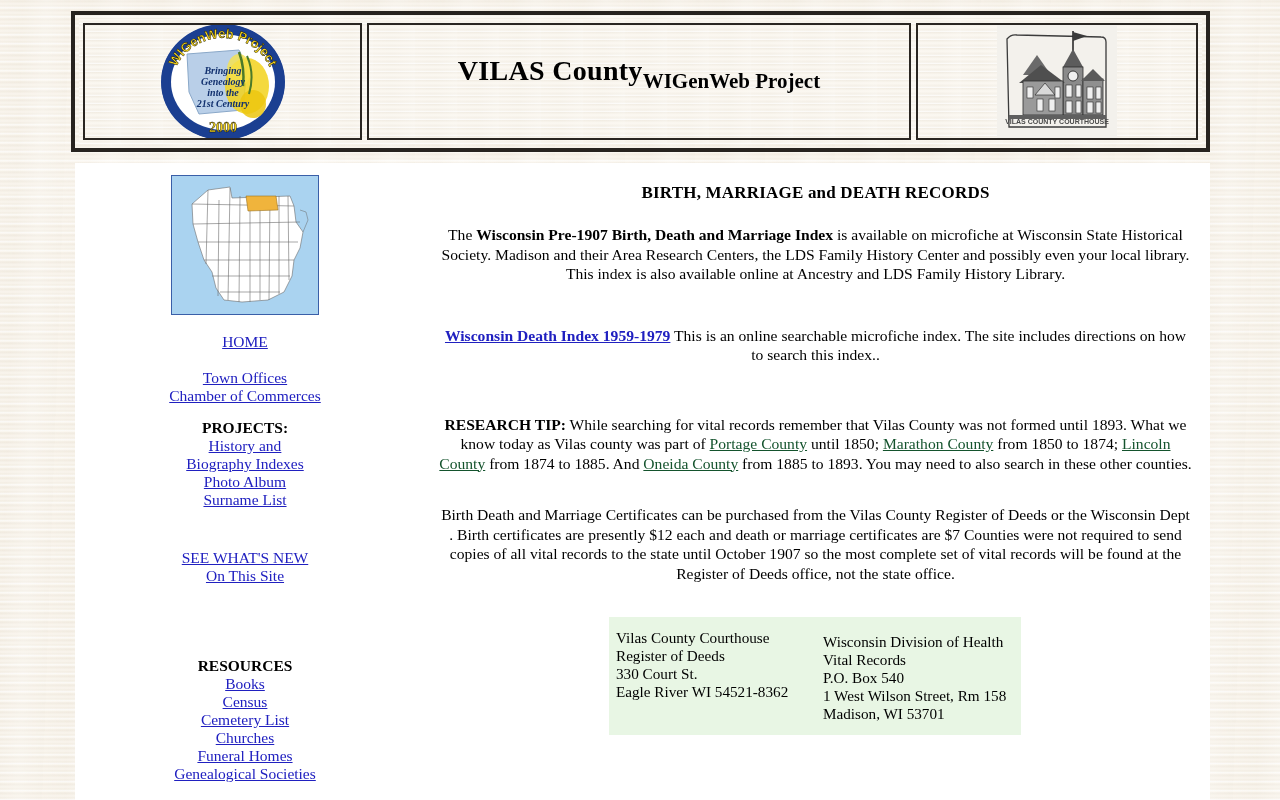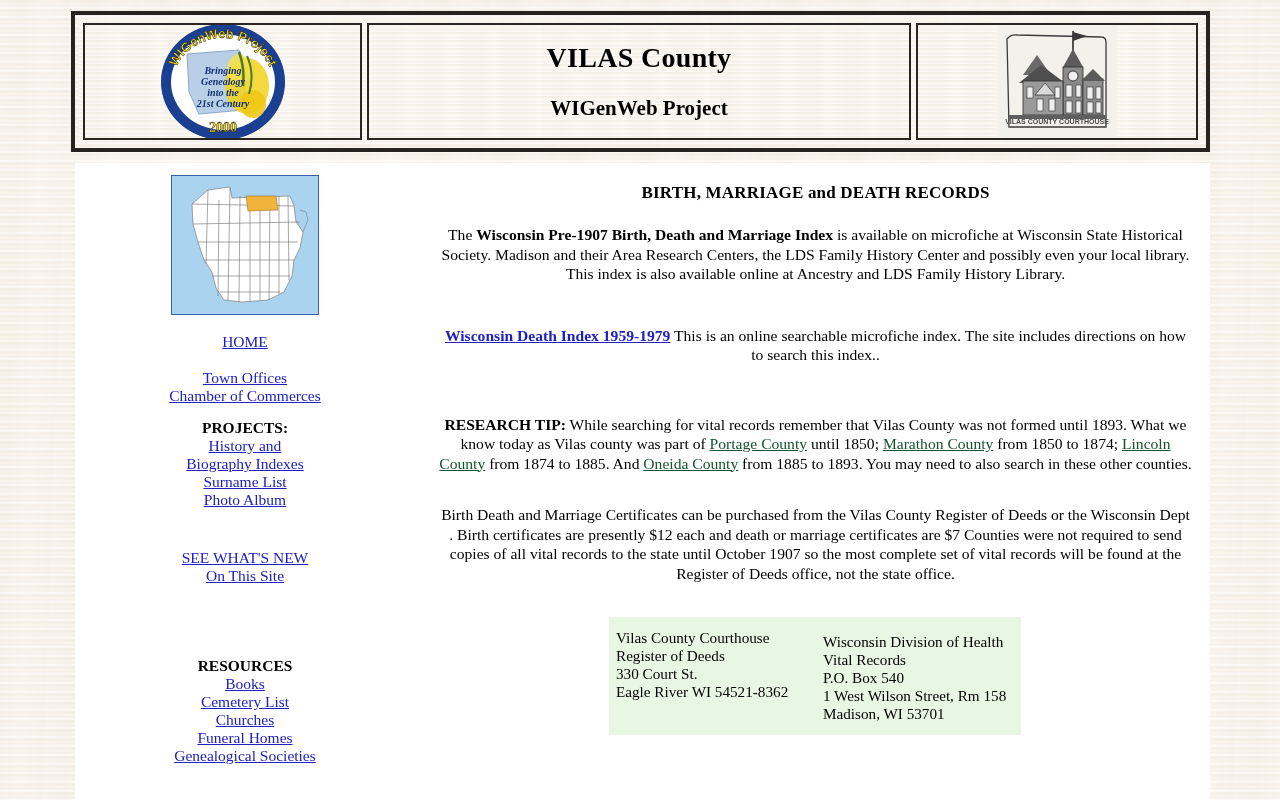--- a/index.html
+++ b/index.html
@@ -68,21 +68,21 @@
   .hcell {
     border: 2px solid #2a2622;
     box-sizing: border-box;
     display: flex;
     align-items: center;
     justify-content: center;
     position: relative;
     overflow: hidden;
   }
   .hcell-logo { width: 279px; }
-  .hcell-title { flex: 1; flex-direction: column; }
+  .hcell-title { flex: 1; flex-direction: row; }
   .hcell-house { width: 282px; }
 
   .banner-title {
     font-size: 28px;
     font-weight: bold;
     letter-spacing: 0.3px;
     margin-bottom: 22px;
     text-align: center;
   }
   .banner-sub {
@@ -303,29 +303,30 @@
       </div>
 
       <a class="sb-link" href="#">HOME</a>
       <div class="sb-gap-lg"></div>
       <a class="sb-link" href="#">Town Offices</a>
       <a class="sb-link" href="#">Chamber of Commerces</a>
       <div class="sb-gap-md"></div>
       <div class="sb-head">PROJECTS:</div>
       <a class="sb-link" href="#">History and</a>
       <a class="sb-link" href="#">Biography Indexes</a>
+      <a class="sb-link" href="#">Photo Album</a>
       <a class="sb-link" href="#">Surname List</a>
-      <a class="sb-link" href="#">Photo Album</a>
       <div class="sb-gap-xl"></div>
       <a class="sb-link" href="#">SEE WHAT'S NEW</a>
       <a class="sb-link" href="#">On This Site</a>
       <div class="sb-gap-xl"></div>
       <div style="height:32px"></div>
       <div class="sb-head">RESOURCES</div>
       <a class="sb-link" href="#">Books</a>
+      <a class="sb-link" href="#">Census</a>
       <a class="sb-link" href="#">Cemetery List</a>
       <a class="sb-link" href="#">Churches</a>
       <a class="sb-link" href="#">Funeral Homes</a>
       <a class="sb-link" href="#">Genealogical Societies</a>
 
     </div>
 
     <div class="main">
 
       <h1 class="page-title">BIRTH, MARRIAGE and DEATH RECORDS</h1>

